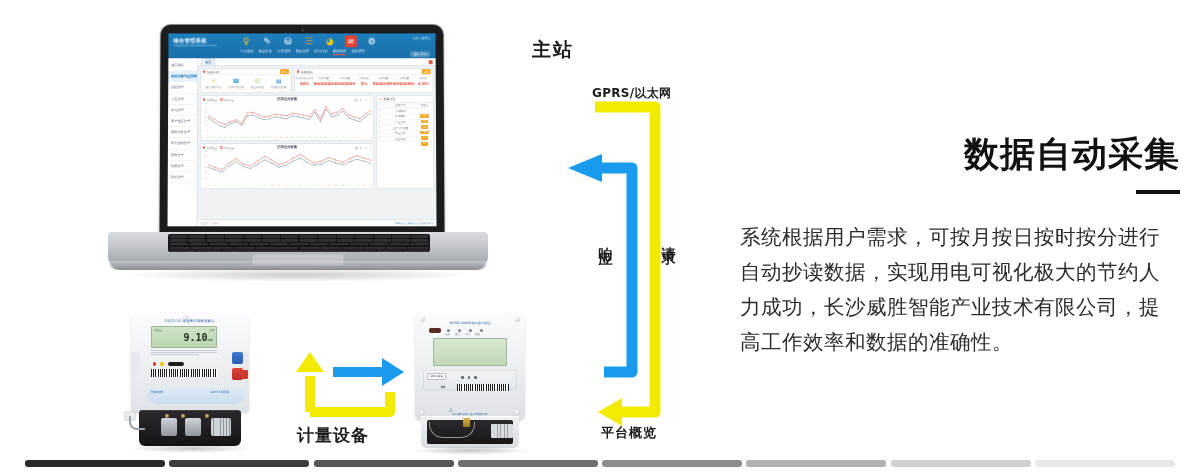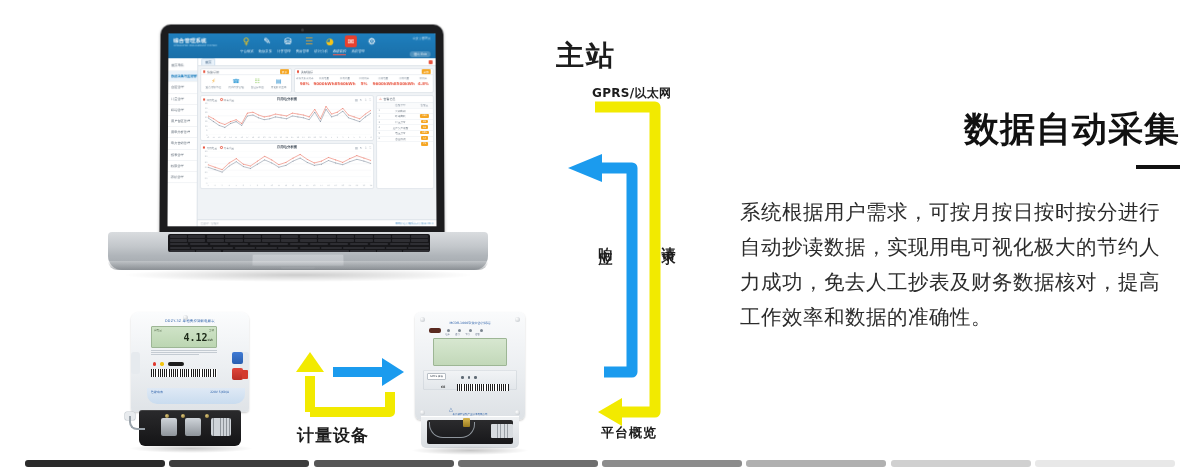--- a/index.html
+++ b/index.html
@@ -119,21 +119,21 @@
   .tp { position:absolute; left:50%; margin-left:-46px; top:22px; width:92px; height:12px;
         background:linear-gradient(180deg,#c8ccd0,#bcc0c5); border-radius:2px;
         box-shadow: inset 0 0 0 .6px #aeb3b8; }
   .notch { position:absolute; left:50%; margin-left:-17px; top:34.5px; width:34px; height:2px;
            background:#a9aeb3; border-radius:0 0 4px 4px; }
   .shadow { position:absolute; left:14px; top:244px; width:352px; height:14px;
             background:radial-gradient(ellipse at 50% 50%, rgba(0,0,0,.20), rgba(0,0,0,0) 70%); }
 
   
   .lbl { position:absolute; font-family:"DejaVu Sans","Liberation Sans",sans-serif; color:#1c1c1c; }
-  #master-label { left:556px; top:37px; font-size:28px; font-weight:bold; letter-spacing:2px; }
+  #master-label { left:532px; top:37px; font-size:19px; font-weight:bold; letter-spacing:2px; }
   #gprs-label  { left:592px; top:85px; font-size:12px; font-weight:bold; letter-spacing:.3px; }
   #vert-req { left:660px; top:236px; font-size:14px; font-weight:bold; writing-mode:vertical-rl; letter-spacing:3px; }
   #vert-res { left:597px; top:236px; font-size:14px; font-weight:bold; writing-mode:vertical-rl; letter-spacing:3px; }
   #collect-label { left:601px; top:424px; font-size:13px; font-weight:bold; letter-spacing:1px; }
   #meter-label { left:297px; top:424px; font-size:17px; font-weight:bold; letter-spacing:1px; }
 
   svg.arrows { position:absolute; left:0; top:0; width:1200px; height:475px; pointer-events:none; }
 
   
   .meter { position:absolute; }
@@ -211,21 +211,21 @@
                    background:linear-gradient(180deg,#2b2b2d,#17171a); border-radius:2px; }
   .c-term .tb { position:absolute; right:6px; top:8px; width:22px; height:14px;
                 background:repeating-linear-gradient(90deg,#d8dce0 0 2.6px,#9aa0a6 2.6px 3.4px); border-radius:1px; }
   .c-wire { position:absolute; left:14px; top:110px; width:46px; height:16px;
             border-bottom:1.6px solid #8e959c; border-left:1.6px solid #8e959c; border-right:1.6px solid #8e959c;
             border-radius:0 0 14px 14px; }
   .c-nut { position:absolute; left:48px; top:106px; width:7px;height:9px;
            background:linear-gradient(180deg,#d9b64e,#9a7b1f); border-radius:1px; }
 
   
-  #right-block { position:absolute; left:740px; top:110px; width:440px; }
+  #right-block { position:absolute; left:740px; top:135px; width:440px; }
   #headline { font-size:35px; font-weight:bold; color:#111; letter-spacing:1px; text-align:right;
               line-height:1.1; }
   #rule { margin-left:auto; margin-top:16px; width:44px; height:4px; background:#111; }
   #bodytext { margin-top:26px; font-size:20.5px; line-height:1.72; color:#2b2b2b; letter-spacing:.5px; }
 
   
   #bottom-bars { position:absolute; left:0; bottom:8px; width:1200px; height:7px; }
   .bbar { position:absolute; height:7px; border-radius:3px; }
 </style>
 </head>
@@ -779,21 +779,21 @@
       <div class="m-ear l"></div>
       <div class="m-ear r"></div>
       <div class="m-screw" style="left:52px;top:3px"></div>
       <div class="m-title">DDZY-3Z 单相费控智能电能表</div>
       <div class="lcd">
         <div class="hdr">
           <span>总电量</span>
           <span>当前</span>
         </div>
         <div class="val">
-          <span>4.12</span><sub>kWh</sub>
+          <span>9.10</span><sub>kWh</sub>
         </div>
       </div>
       <div class="m-text">
         <i></i>
           <i></i>
           <i class="s"></i>
       </div>
       <div class="leds">
         <span class="led" style="background:#e03a2f"></span>
         <span class="led" style="background:#f1c40f"></span>
@@ -858,21 +858,21 @@
       <div class="tb"></div>
     </div>
     <div class="c-wire"></div>
     <div class="c-nut"></div>
     <div class="m-shadow" style="left:-4px;top:134px;width:118px"></div>
   </div>
 
   <div id="right-block">
     <div id="headline">数据自动采集</div>
     <div id="rule"></div>
-    <div id="bodytext">系统根据用户需求，可按月按日按时按分进行自动抄读数据，实现用电可视化极大的节约人力成功，免去人工抄表及财务数据核对，提高工作效率和数据的准确性。</div>
+    <div id="bodytext">系统根据用户需求，可按月按日按时按分进行自动抄读数据，实现用电可视化极大的节约人力成功，长沙威胜智能产业技术有限公司，提高工作效率和数据的准确性。</div>
   </div>
 
   <div id="bottom-bars">
       <div class="bbar" style="left: 25px; width: 140px; background: rgb(43, 43, 43);"></div>
       <div class="bbar" style="left: 169.286px; width: 140px; background: rgb(61, 61, 61);"></div>
       <div class="bbar" style="left: 313.571px; width: 140px; background: rgb(86, 86, 86);"></div>
       <div class="bbar" style="left: 457.857px; width: 140px; background: rgb(110, 110, 110);"></div>
       <div class="bbar" style="left: 602.143px; width: 140px; background: rgb(140, 140, 140);"></div>
       <div class="bbar" style="left: 746.429px; width: 140px; background: rgb(176, 176, 176);"></div>
       <div class="bbar" style="left: 890.714px; width: 140px; background: rgb(208, 208, 208);"></div>

